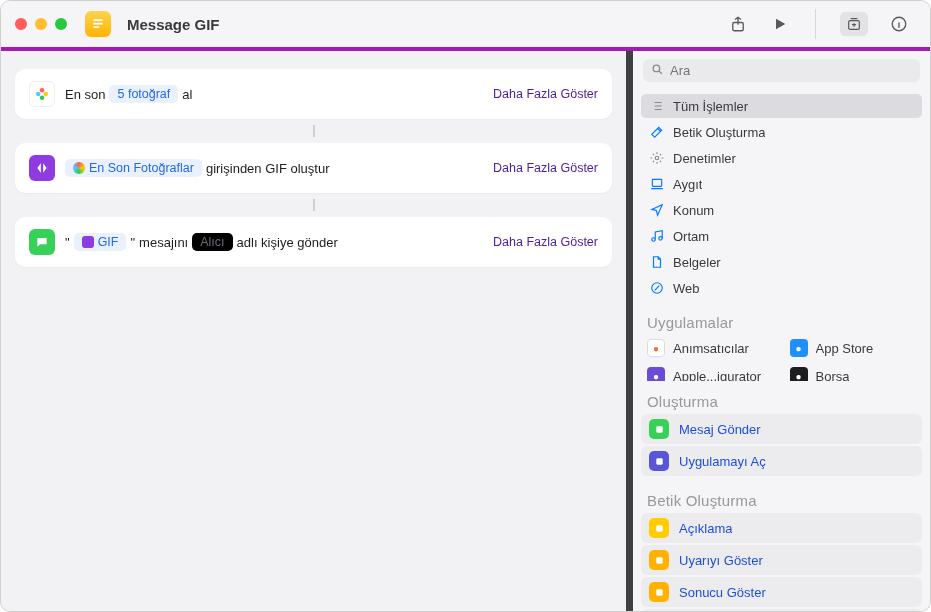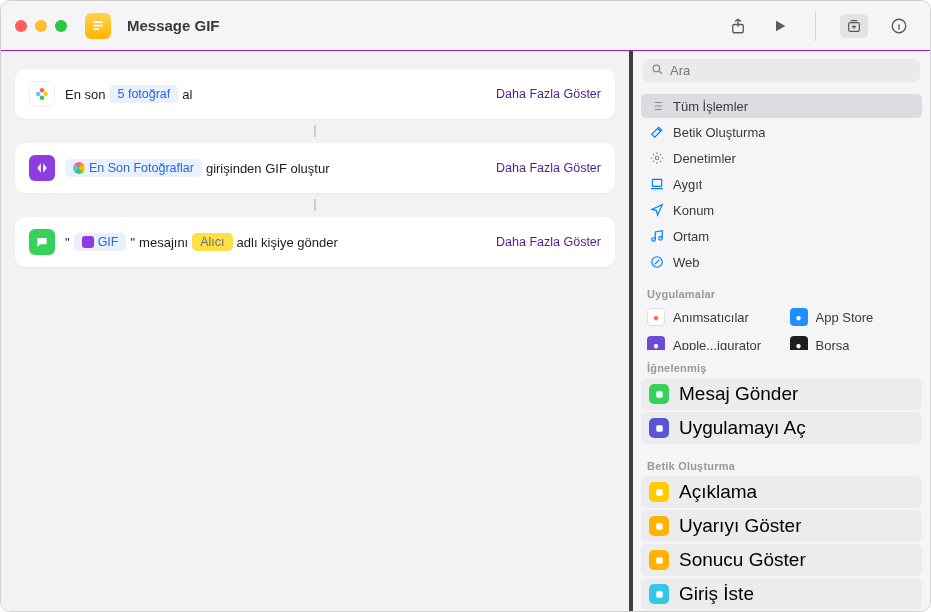--- a/index.html
+++ b/index.html
@@ -1,64 +1,64 @@
 <!DOCTYPE html>
 <html><head>
   <meta charset="utf-8">
   <style>
     * { margin: 0; padding: 0; box-sizing: border-box; font-family: -apple-system, BlinkMacSystemFont, "Segoe UI", Helvetica, Arial, sans-serif; }
     body { width: 931px; height: 612px; background: #fff; overflow: hidden; }
     .window { width: 931px; height: 612px; background: #f2f2f4; border-radius: 10px; overflow: hidden; display: flex; flex-direction: column; border: 1px solid #d0d0d0; }
-    .titlebar { height: 50px; display: flex; align-items: center; padding: 16px 14px; gap: 10px; border-bottom: 1px solid #a21caf; background: #f5f5f7; }
+    .titlebar { height: 50px; display: flex; align-items: center; padding: 16px 14px; gap: 10px; border-bottom: 4px solid #a21caf; background: #f5f5f7; }
     .traffic { display: flex; gap: 8px; }
     .dot { width: 12px; height: 12px; border-radius: 50%; }
     .red { background: #ff5f57; }
     .yellow { background: #febc2e; }
     .green { background: #28c840; }
     .app-icon { width: 26px; height: 26px; border-radius: 6px; background: linear-gradient(#ffd34e,#ffb300); display: flex; align-items: center; justify-content: center; color: #fff; font-size: 14px; margin-left: 8px; }
     .title { font-size: 15px; font-weight: 600; color: #3a3a3c; margin-left: 6px; flex: 1; }
     .tb-right { display: flex; gap: 20px; align-items: center; color: #5a5a5e; padding-right: 6px; }
     .tb-btn { width: 22px; height: 22px; display: flex; align-items: center; justify-content: center; cursor: pointer; }
     .divider-v { width: 1px; height: 30px; background: #d8d8db; margin: 0 4px; }
     .lib-toggle { width: 28px; height: 24px; border-radius: 5px; background: #e3e3e6; display: flex; align-items: center; justify-content: center; }
 
     .content { flex: 1; display: flex; overflow: hidden; }
-    .editor { width: 632px; background: #f2f2f4; padding: 18px 14px; display: flex; flex-direction: column; gap: 12px; border-right: 4px solid #404040; }
+    .editor { width: 632px; background: #f2f2f4; padding: 18px 14px; display: flex; flex-direction: column; gap: 12px; border-right: 7px solid #404040; }
     .action-card { background: #fff; border-radius: 10px; padding: 12px 14px; display: flex; align-items: center; gap: 10px; box-shadow: 0 1px 2px rgba(0,0,0,0.04); position: relative; }
     .card-icon { width: 26px; height: 26px; border-radius: 6px; display: flex; align-items: center; justify-content: center; font-size: 14px; flex-shrink: 0; }
     .photos-ic { background: #fff; border: 1px solid #eee; }
     .gif-ic { background: #8e3ce0; color: #fff; }
     .msg-ic { background: #37d15a; color: #fff; }
     .action-text { font-size: 13px; color: #1d1d1f; display: flex; align-items: center; gap: 4px; flex-wrap: wrap; }
     .token { background: #e9f1ff; color: #2468e5; padding: 2px 8px; border-radius: 5px; font-size: 12.5px; display: inline-flex; align-items: center; gap: 4px; }
-    .token.recip { background: #fde047; color: #6a6e78; }
+    .token.recip { background: #000000; color: #6a6e78; }
     .tiny-ic { width: 12px; height: 12px; border-radius: 3px; display: inline-block; }
     .show-more { margin-left: auto; font-size: 12.5px; color: #4c1d95; cursor: pointer; }
     .conn { display:flex; justify-content:center; height:0; position:relative; }
     .conn > div { width:2px; height:12px; background:#cfcfd3; position:absolute; top:-6px; }
 
     .library { flex: 1; background: #f5f5f7; display: flex; flex-direction: column; overflow: hidden; }
     .search-row { padding: 8px 10px; }
     .search { display: flex; align-items: flex-start; gap: 6px; background: #eaeaec; border-radius: 6px; padding: 4px 8px; color: #8a8a8e; font-size: 13px; }
     .search svg { flex-shrink: 0; }
     .search input { border: none; background: transparent; outline: none; flex: 1; font-size: 13px; color: #333; }
 
     .cat-grid { padding: 4px 8px 8px 8px; display: grid; grid-template-columns: 1fr; gap: 2px 4px; }
     .cat-item { display: flex; align-items: center; gap: 8px; padding: 4px 8px; border-radius: 5px; font-size: 13px; color: #3a3a3c; cursor: pointer; }
     .cat-item.selected { background: #dcdce0; }
     .cat-icon { width: 16px; height: 16px; display: flex; align-items: center; justify-content: center; flex-shrink:0; }
 
     .lib-scroll { flex: 1; overflow-y: auto; padding: 0 8px 8px 8px; }
-    .section-header { font-size: 11px; font-weight: 700; color: #98989d; padding: 6px 6px 4px 6px; letter-spacing: .2px; }
+    .section-header { font-size: 15px; font-weight: 400; color: #98989d; padding: 6px 6px 4px 6px; letter-spacing: .2px; }
     .app-grid { display: grid; grid-template-columns: 1fr 1fr; gap: 2px 4px; }
     .app-item { display: flex; align-items: center; gap: 8px; padding: 4px 6px; border-radius: 5px; font-size: 13px; color: #3a3a3c; }
     .app-icon-sm { width: 18px; height: 18px; border-radius: 4px; display: flex; align-items: center; justify-content: center; font-size: 10px; color: #fff; flex-shrink:0; }
 
     .action-list { display: flex; flex-direction: column; gap: 2px; }
-    .list-item { display: flex; align-items: center; gap: 10px; padding: 5px 8px; border-radius: 6px; background: #ececef; font-size: 19px; color: #000000; }
+    .list-item { display: flex; align-items: center; gap: 10px; padding: 5px 8px; border-radius: 6px; background: #ececef; font-size: 13px; color: #1d4ed8; }
     .list-icon { width: 20px; height: 20px; border-radius: 5px; display: flex; align-items: center; justify-content: center; color: #fff; font-size: 11px; flex-shrink:0; }
     .truncate { white-space: nowrap; overflow: hidden; text-overflow: ellipsis; }
     .apps-cut { max-height: 46px; overflow: hidden; position: relative; }
   </style>
 </head>
 <body>
 
 <div class="window">
 
   <div class="titlebar">
@@ -225,20 +225,29 @@
                 <path d="M9 18V5l12-2v13"></path>
                 <circle cx="6" cy="18" r="3"></circle>
                 <circle cx="18" cy="16" r="3"></circle>
               </svg>
             </span>
             <span class="truncate">Ortam</span>
           </div>
           <div class="cat-item">
             <span class="cat-icon" style="color:#007aff">
               <svg width="14" height="14" viewBox="0 0 24 24" fill="none" stroke="currentColor" stroke-width="2">
+                <path d="M14 3H6v18h12V7z"></path>
+                <path d="M14 3v4h4"></path>
+              </svg>
+            </span>
+            <span class="truncate">Belgeler</span>
+          </div>
+          <div class="cat-item">
+            <span class="cat-icon" style="color:#007aff">
+              <svg width="14" height="14" viewBox="0 0 24 24" fill="none" stroke="currentColor" stroke-width="2">
                 <circle cx="12" cy="12" r="9"></circle>
                 <path d="M16 8l-3 3-5 5 3-3z"></path>
               </svg>
             </span>
             <span class="truncate">Web</span>
           </div>
         </div>
 
       <div class="lib-scroll">
         <div class="section-header">Uygulamalar</div>
@@ -254,21 +263,21 @@
             <div class="app-item">
               <span class="app-icon-sm" style="background:#6a4cd6;color:#fff;border:none">●</span>
               <span class="truncate">Apple...igurator</span>
             </div>
             <div class="app-item">
               <span class="app-icon-sm" style="background:#1d1d1f;color:#fff;border:none">●</span>
               <span class="truncate">Borsa</span>
             </div>
           </div>
 
-        <div class="section-header" style="margin-top:6px">İğnelenmiş</div>
+        <div class="section-header" style="margin-top:6px">Oluşturma</div>
         <div class="action-list" id="pinned-list">
             <div class="list-item">
               <span class="list-icon" style="background:#37d15a">
                 <svg width="11" height="11" viewBox="0 0 24 24" fill="#fff">
                   <rect x="5" y="5" width="14" height="14" rx="3"></rect>
                 </svg>
               </span>
               <span class="truncate">Mesaj Gönder</span>
             </div>
             <div class="list-item">

